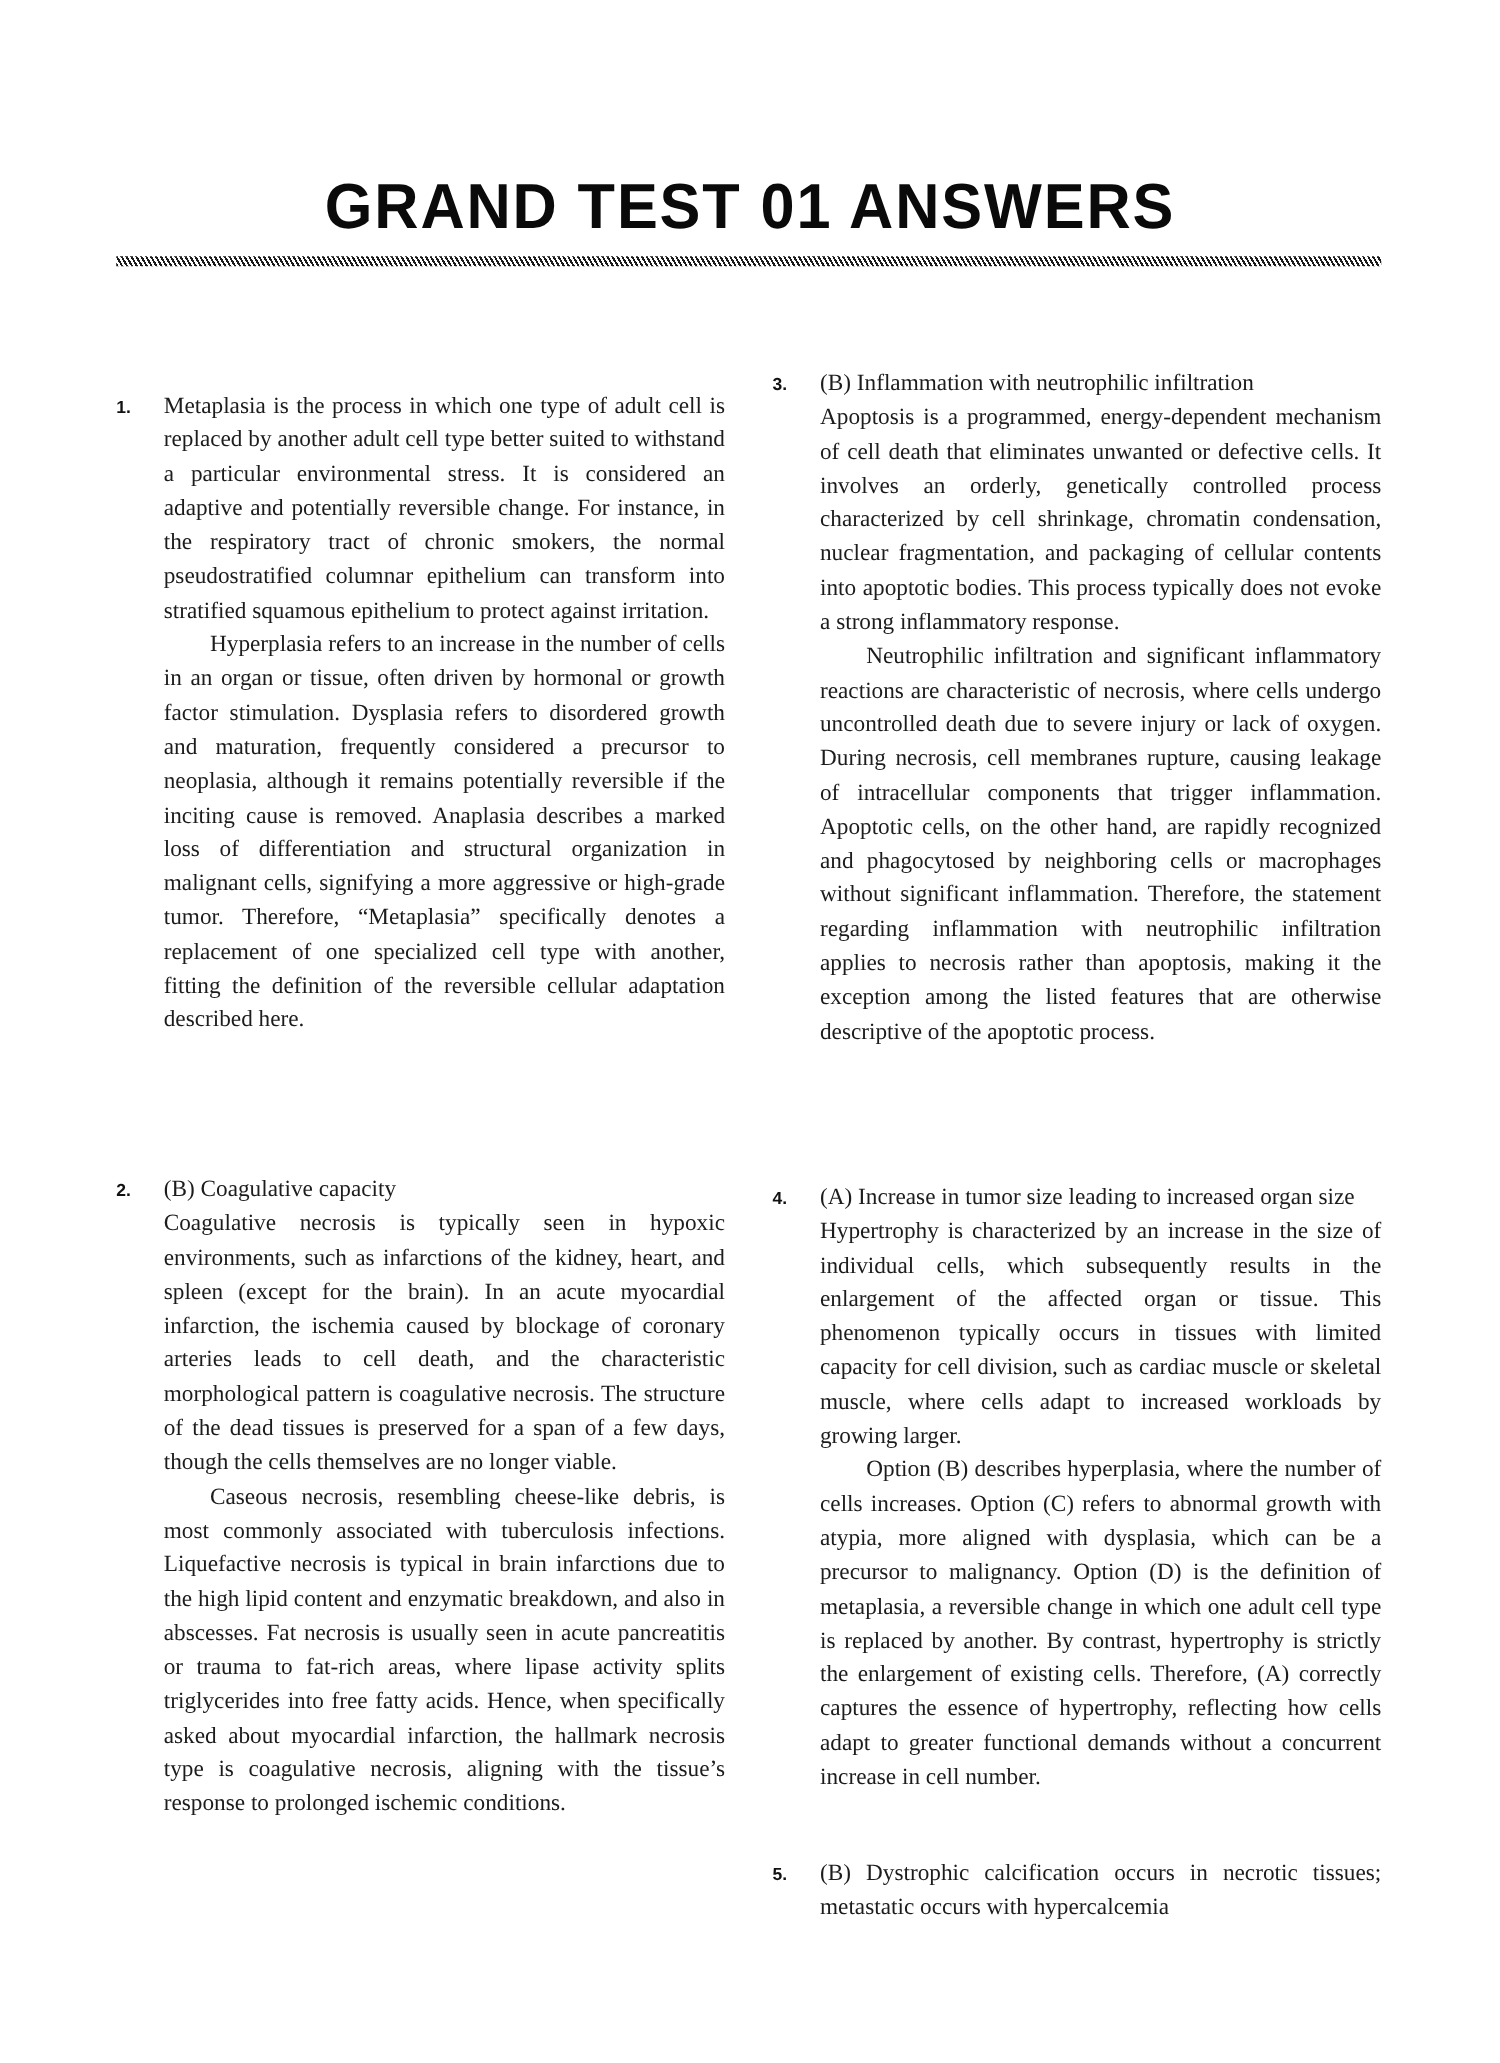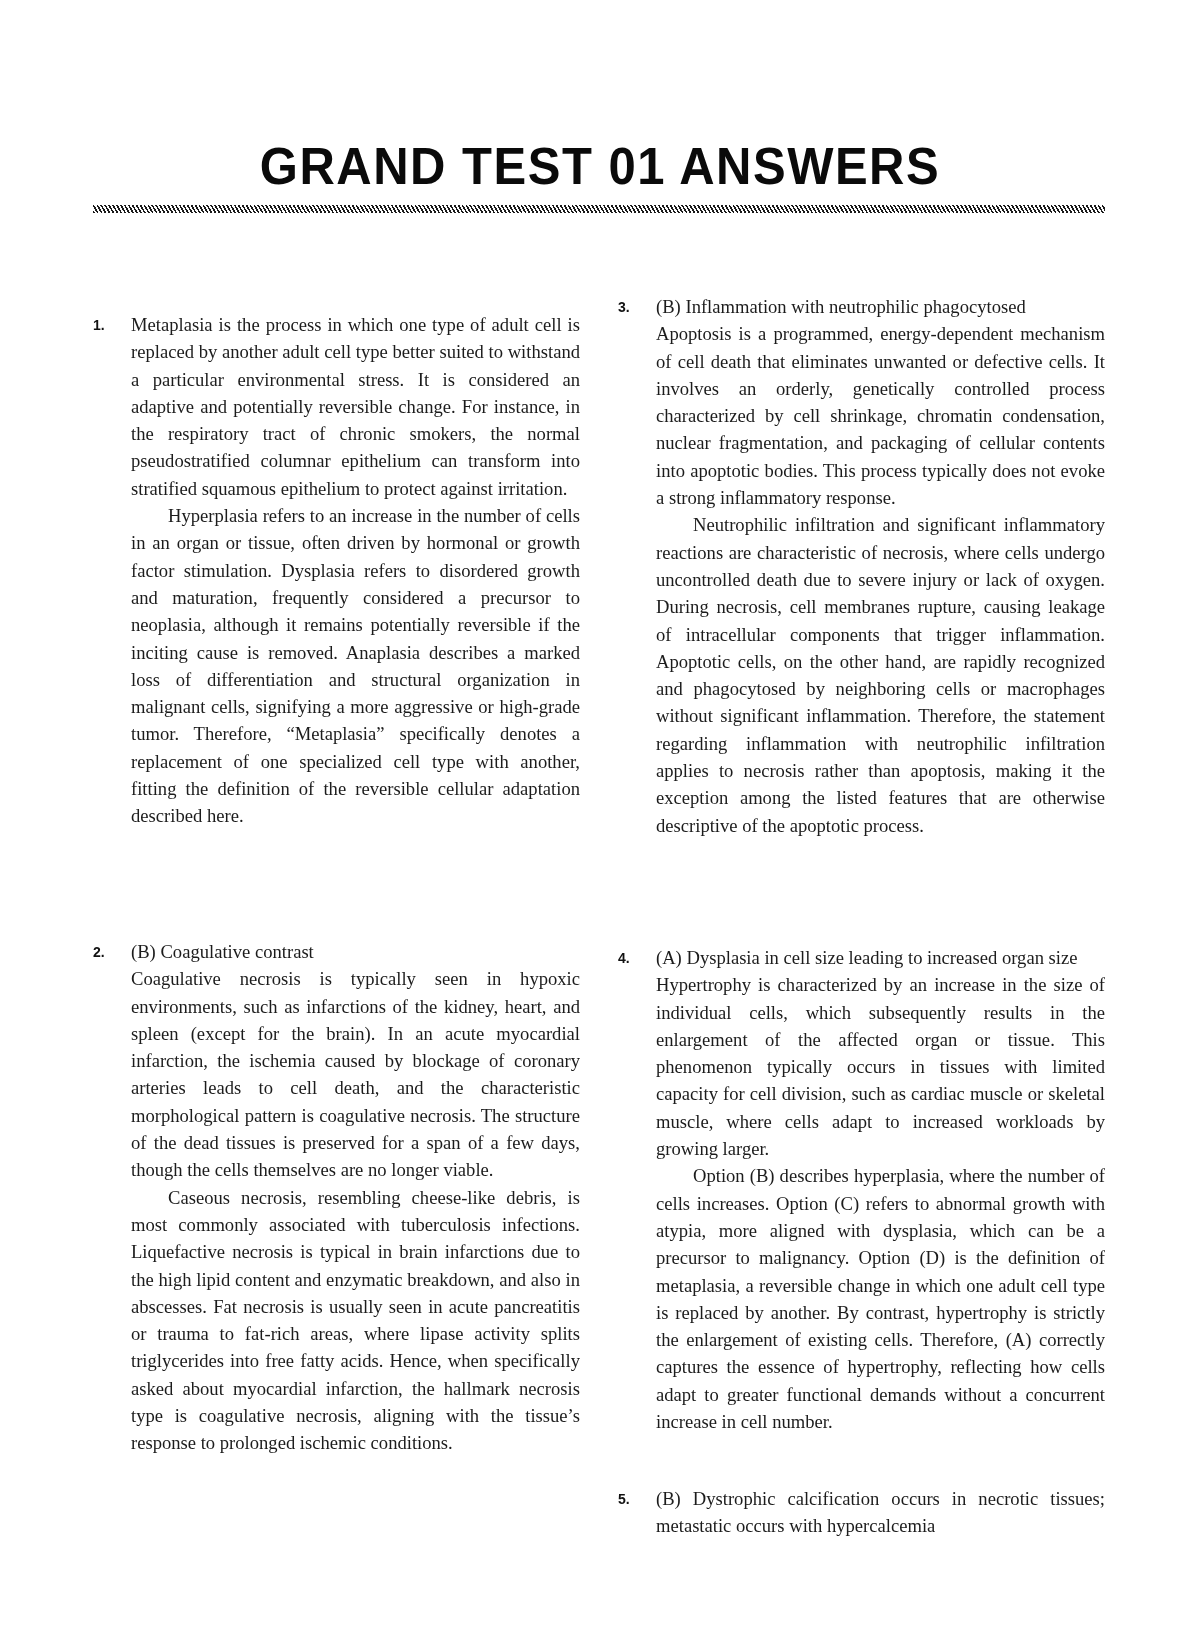--- a/index.html
+++ b/index.html
@@ -34,39 +34,39 @@
   <span class="num" style="top:1px;">1.</span>
   <div class="body-block">
     <p class="para">Metaplasia is the process in which one type of adult cell is replaced by another adult cell type better suited to withstand a particular environmental stress. It is considered an adaptive and potentially reversible change. For instance, in the respiratory tract of chronic smokers, the normal pseudostratified columnar epithelium can transform into stratified squamous epithelium to protect against irritation.</p>
     <p class="para indent">Hyperplasia refers to an increase in the number of cells in an organ or tissue, often driven by hormonal or growth factor stimulation. Dysplasia refers to disordered growth and maturation, frequently considered a precursor to neoplasia, although it remains potentially reversible if the inciting cause is removed. Anaplasia describes a marked loss of differentiation and structural organization in malignant cells, signifying a more aggressive or high-grade tumor. Therefore, “Metaplasia” specifically denotes a replacement of one specialized cell type with another, fitting the definition of the reversible cellular adaptation described here.</p>
   </div>
 </div>
 
 <div class="item" style="left:93px; top:938px; width:490px;">
   <span class="num" style="top:1px;">2.</span>
   <div class="body-block">
-    <span class="answer">(B) Coagulative contrast</span>
+    <span class="answer">(B) Coagulative capacity</span>
     <p class="para">Coagulative necrosis is typically seen in hypoxic environments, such as infarctions of the kidney, heart, and spleen (except for the brain). In an acute myocardial infarction, the ischemia caused by blockage of coronary arteries leads to cell death, and the characteristic morphological pattern is coagulative necrosis. The structure of the dead tissues is preserved for a span of a few days, though the cells themselves are no longer viable.</p>
     <p class="para indent">Caseous necrosis, resembling cheese-like debris, is most commonly associated with tuberculosis infections. Liquefactive necrosis is typical in brain infarctions due to the high lipid content and enzymatic breakdown, and also in abscesses. Fat necrosis is usually seen in acute pancreatitis or trauma to fat-rich areas, where lipase activity splits triglycerides into free fatty acids. Hence, when specifically asked about myocardial infarction, the hallmark necrosis type is coagulative necrosis, aligning with the tissue’s response to prolonged ischemic conditions.</p>
   </div>
 </div>
 
 <div class="item" style="left:618px; top:293px; width:490px;">
   <span class="num" style="top:1px;">3.</span>
   <div class="body-block">
-    <span class="answer">(B) Inflammation with neutrophilic phagocytosed</span>
+    <span class="answer">(B) Inflammation with neutrophilic infiltration</span>
     <p class="para">Apoptosis is a programmed, energy-dependent mechanism of cell death that eliminates unwanted or defective cells. It involves an orderly, genetically controlled process characterized by cell shrinkage, chromatin condensation, nuclear fragmentation, and packaging of cellular contents into apoptotic bodies. This process typically does not evoke a strong inflammatory response.</p>
     <p class="para indent">Neutrophilic infiltration and significant inflammatory reactions are characteristic of necrosis, where cells undergo uncontrolled death due to severe injury or lack of oxygen. During necrosis, cell membranes rupture, causing leakage of intracellular components that trigger inflammation. Apoptotic cells, on the other hand, are rapidly recognized and phagocytosed by neighboring cells or macrophages without significant inflammation. Therefore, the statement regarding inflammation with neutrophilic infiltration applies to necrosis rather than apoptosis, making it the exception among the listed features that are otherwise descriptive of the apoptotic process.</p>
   </div>
 </div>
 
 <div class="item" style="left:618px; top:944px; width:490px;">
   <span class="num" style="top:1px;">4.</span>
   <div class="body-block">
-    <span class="answer">(A) Dysplasia in cell size leading to increased organ size</span>
+    <span class="answer">(A) Increase in tumor size leading to increased organ size</span>
     <p class="para">Hypertrophy is characterized by an increase in the size of individual cells, which subsequently results in the enlargement of the affected organ or tissue. This phenomenon typically occurs in tissues with limited capacity for cell division, such as cardiac muscle or skeletal muscle, where cells adapt to increased workloads by growing larger.</p>
     <p class="para indent">Option (B) describes hyperplasia, where the number of cells increases. Option (C) refers to abnormal growth with atypia, more aligned with dysplasia, which can be a precursor to malignancy. Option (D) is the definition of metaplasia, a reversible change in which one adult cell type is replaced by another. By contrast, hypertrophy is strictly the enlargement of existing cells. Therefore, (A) correctly captures the essence of hypertrophy, reflecting how cells adapt to greater functional demands without a concurrent increase in cell number.</p>
   </div>
 </div>
 
 <div class="item" style="left:618px; top:1485px; width:490px;">
   <span class="num" style="top:1px;">5.</span>
   <div class="body-block">
     <p class="para">(B) Dystrophic calcification occurs in necrotic tissues; metastatic occurs with hypercalcemia</p>
   </div>

